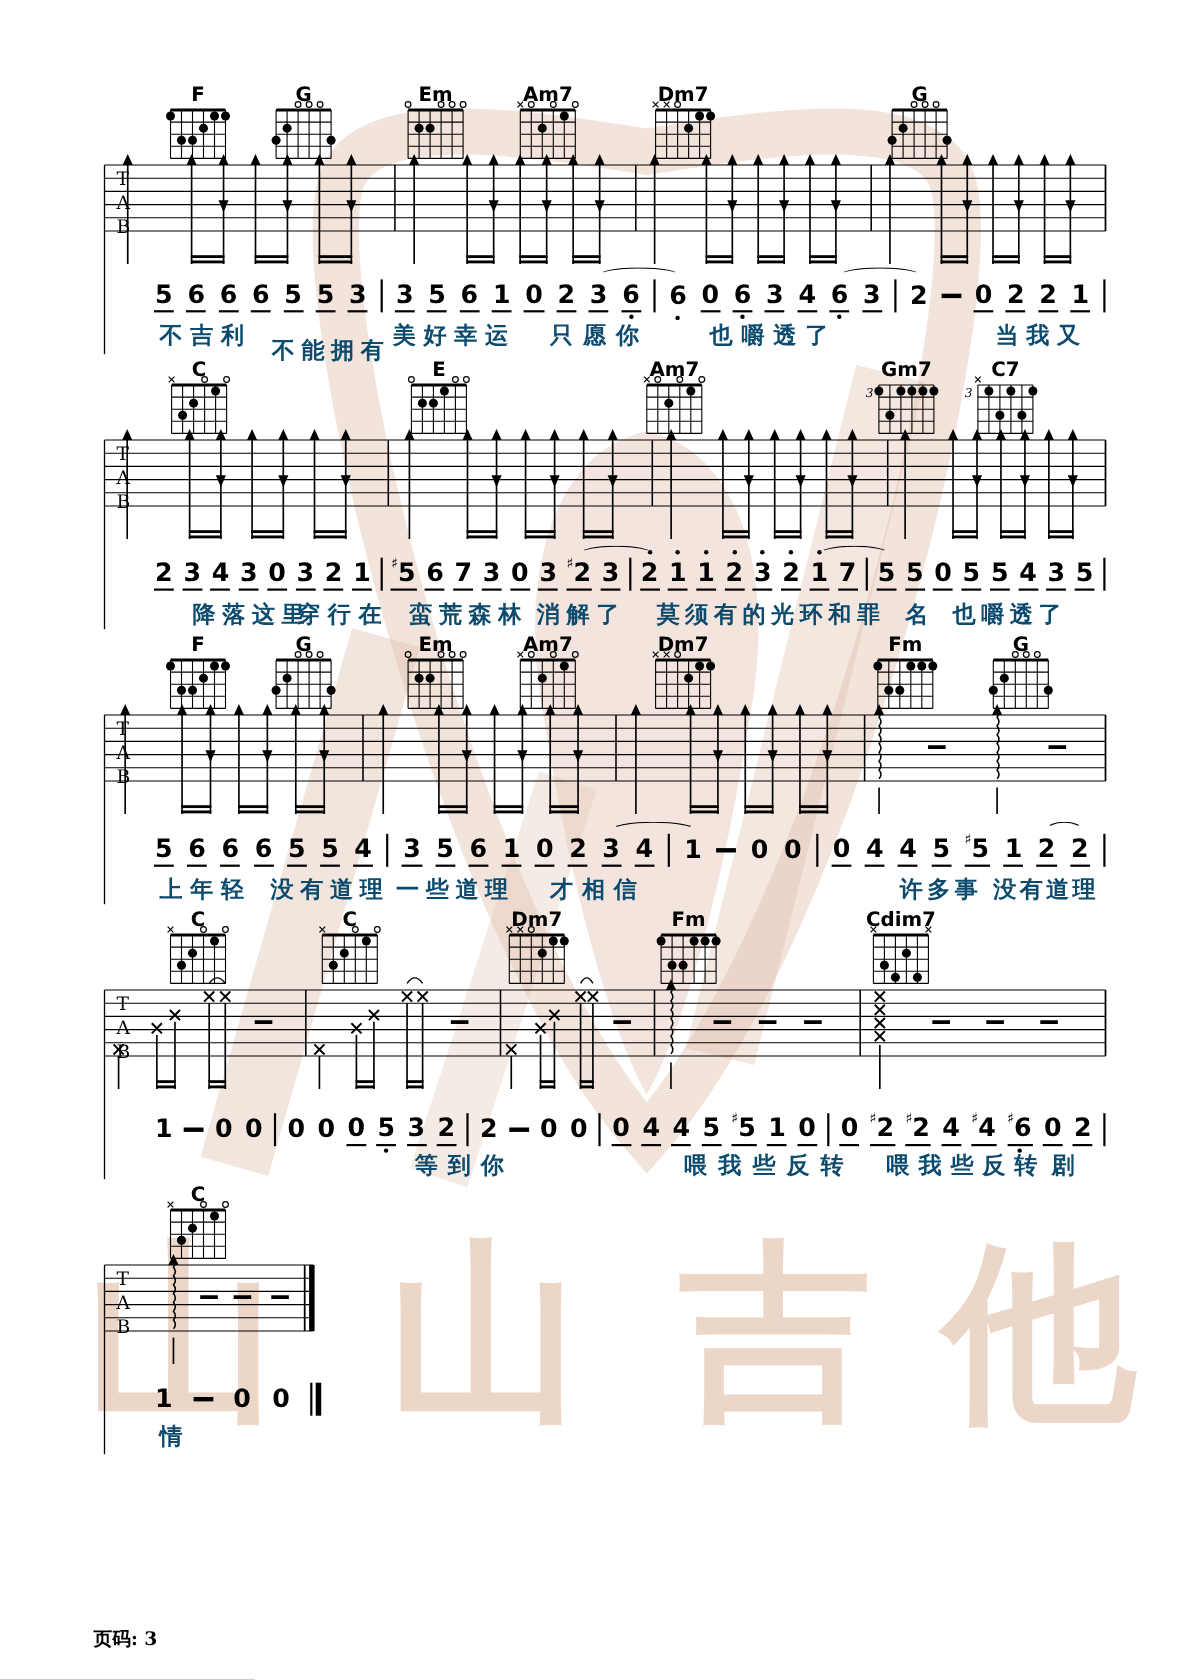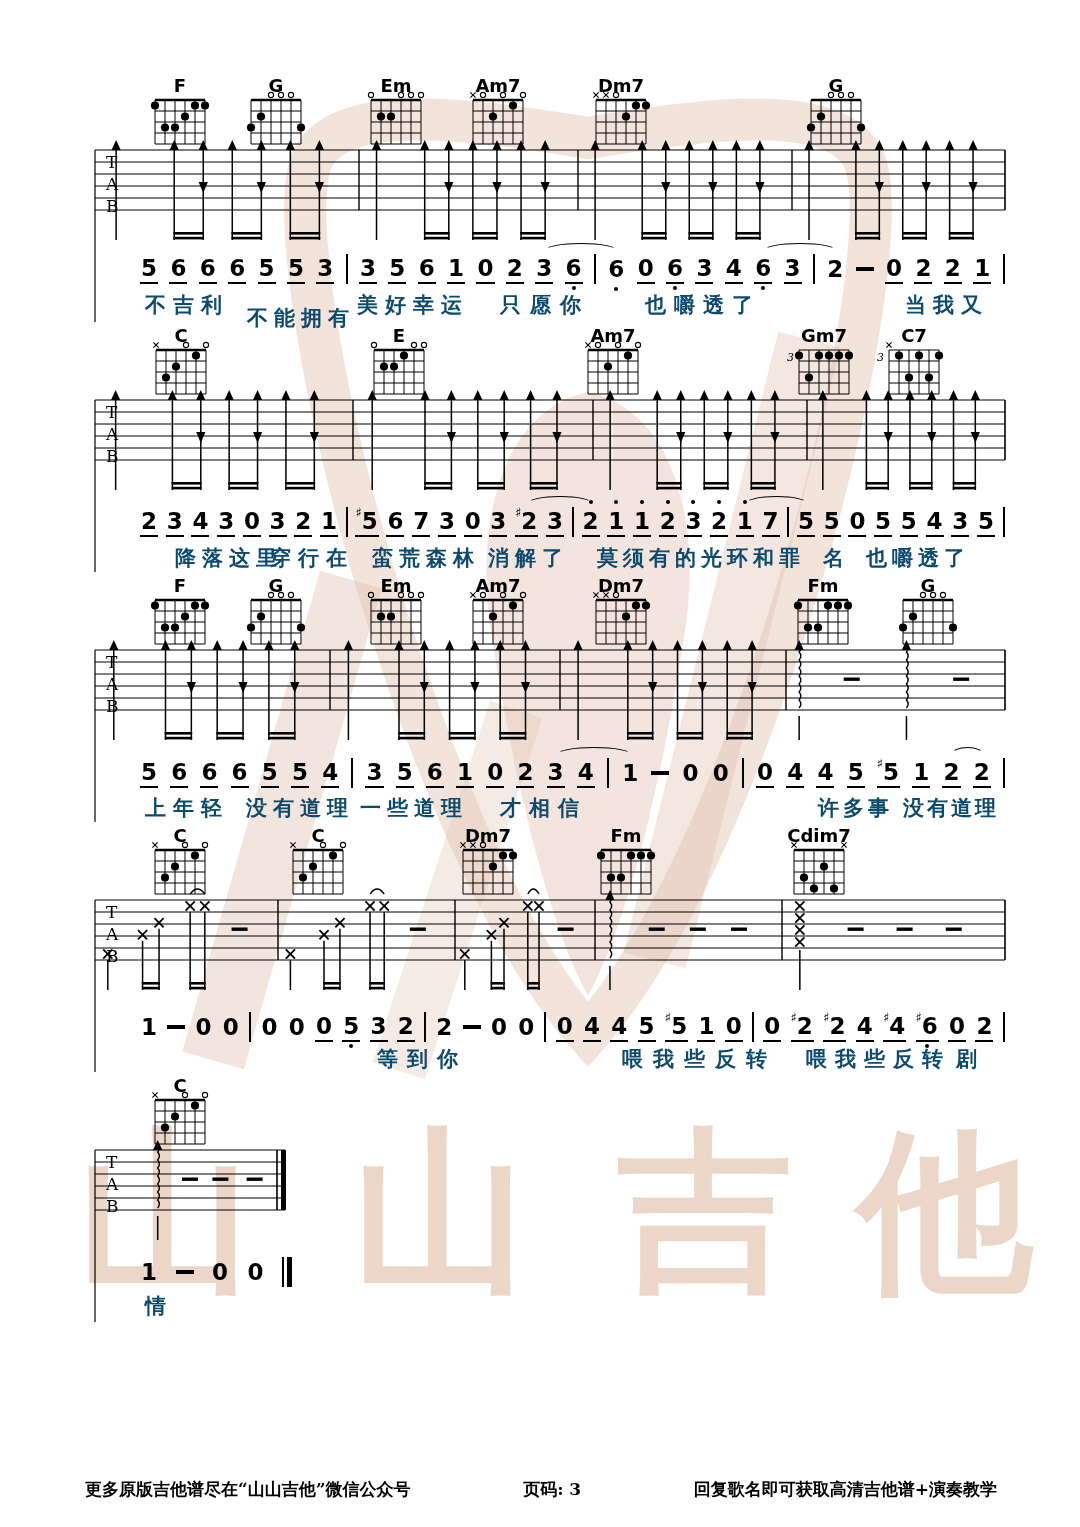--- a/index.html
+++ b/index.html
@@ -969,23 +969,21 @@
           <line x1="155" y1="1133" x2="205" y2="1133" stroke="#000" stroke-width="1"></line>
           <line x1="155" y1="1144" x2="205" y2="1144" stroke="#000" stroke-width="1"></line>
           <circle cx="195" cy="1105.5" r="4.1" fill="#000"></circle>
           <circle cx="175" cy="1116.5" r="4.1" fill="#000"></circle>
           <circle cx="165" cy="1127.5" r="4.1" fill="#000"></circle>
         </g>
       </g>
     </svg>
 
   <div class="footer">
-    <span>更多原版吉他谱尽在“山山吉他”微信公众号</span>
     <span>页码: 3</span>
-    <span>回复歌名即可获取高清吉他谱+演奏教学</span>
   </div>
 <div class="mline" style="left: 140px; top: 252px; width: 865px;">
       <span class="tok u">5</span>
       <span class="tok u">6</span>
       <span class="tok u">6</span>
       <span class="tok u">6</span>
       <span class="tok u">5</span>
       <span class="tok u">5</span>
       <span class="tok u">3</span>
       <span class="bar"></span>

